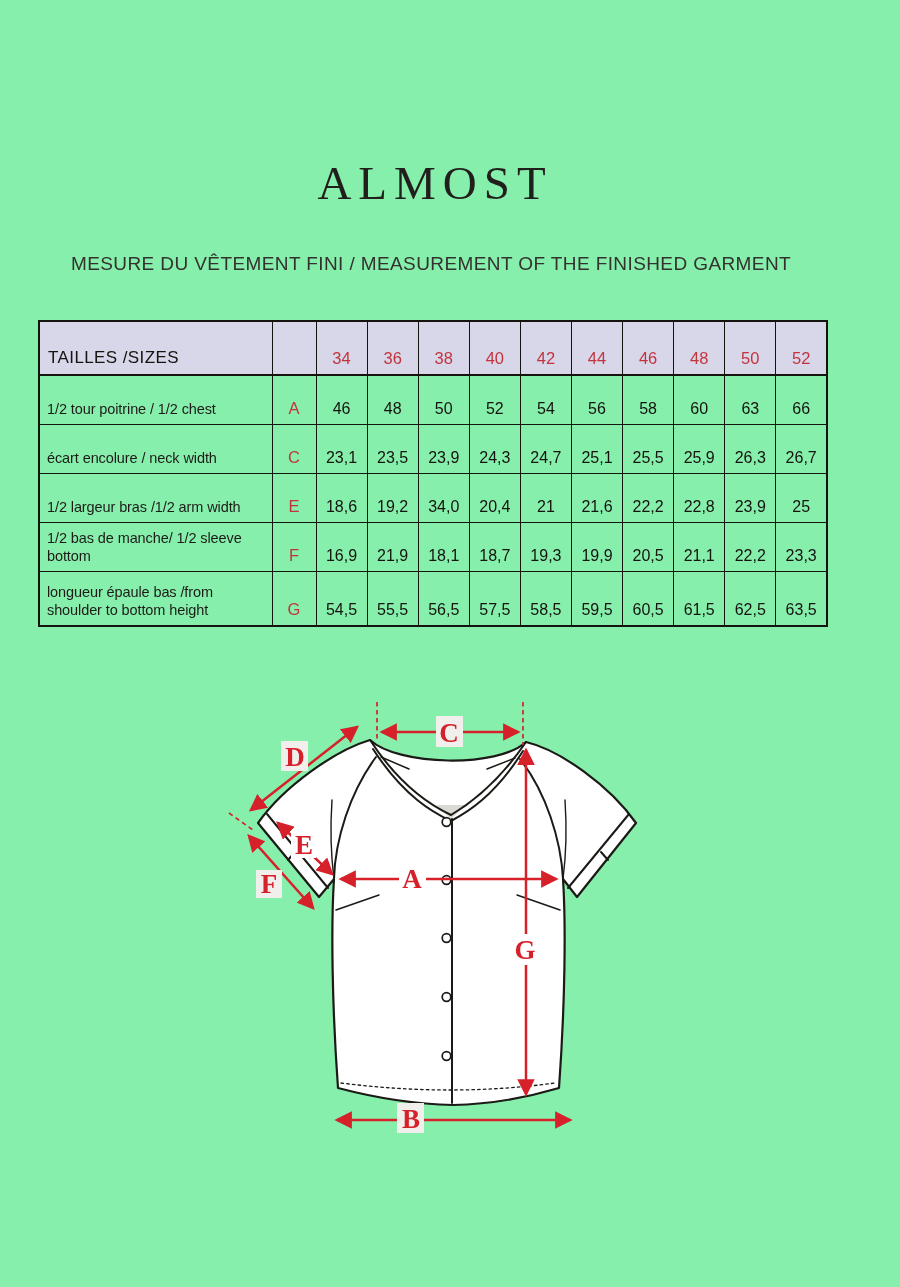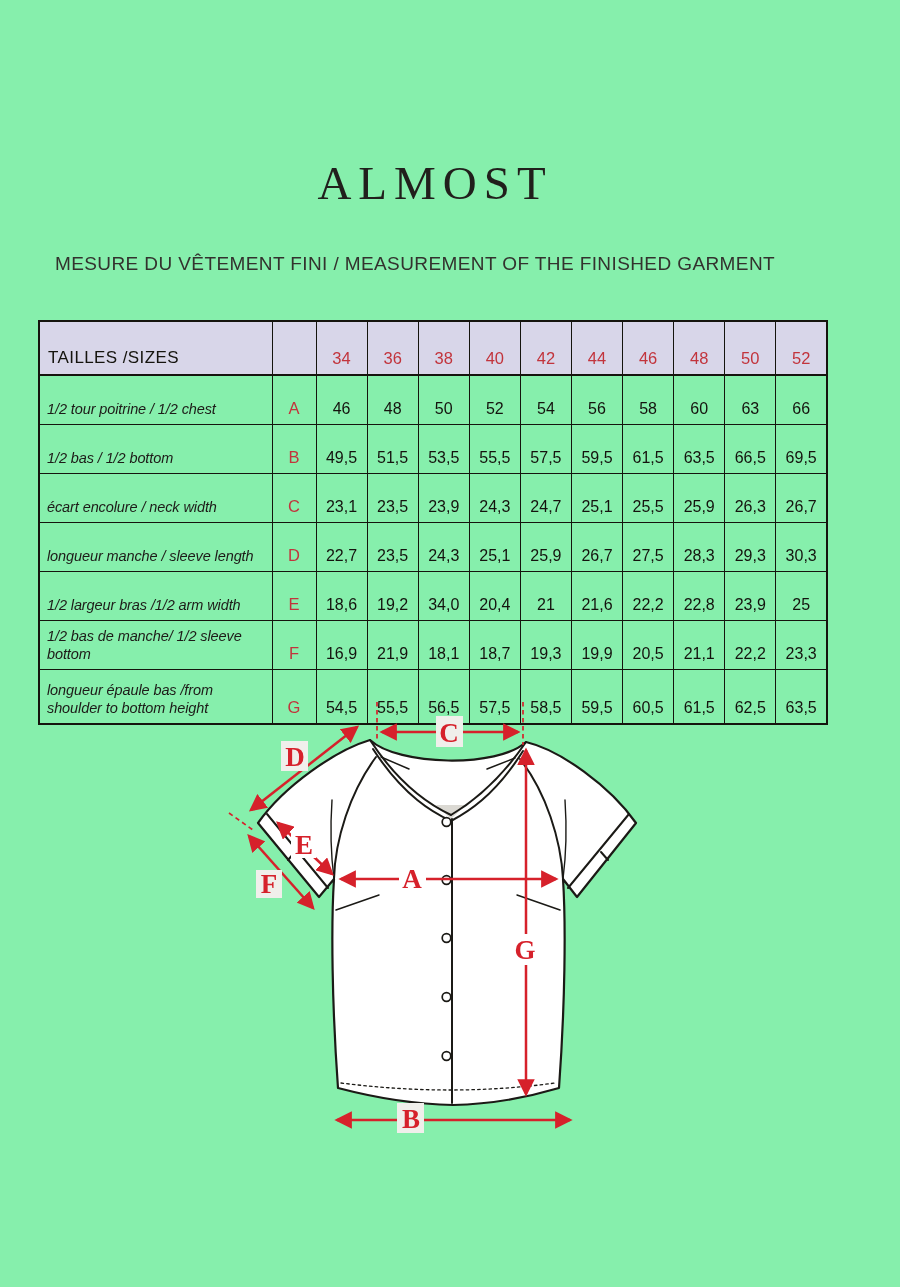--- a/index.html
+++ b/index.html
@@ -18,21 +18,21 @@
     text-align:center;
     font-family:"Liberation Serif", serif;
     font-weight:400;
     font-size:47px;
     letter-spacing:7px;
     color:#211f1c;
     margin:0;
   }
   .subtitle{
     position:absolute;
-    top:253px; left:0; width:830px;
+    top:253px; left:16px; width:830px;
     text-align:center;
     font-size:19px;
     letter-spacing:0.4px;
     color:#33322e;
     margin:0;
     font-weight:400;
   }
   table.size-chart{
     position:absolute;
     left:38px; top:320px;
@@ -61,21 +61,20 @@
     color:#15140e;
   }
   th.size{
     text-align:center;
     font-size:16.5px;
     color:#c2343c;
   }
   td.lbl{
     text-align:left;
     padding:3px 2px 6px 7px;
-    font-style:italic;
     font-size:14.5px;
     letter-spacing:-0.1px;
     height:39px;
     line-height:1.25;
   }
   td.ltr{
     text-align:center;
     font-size:16.5px;
     color:#c2343c;
     padding-bottom:6px;
@@ -135,60 +134,32 @@
           <td class="val">50</td>
           <td class="val">52</td>
           <td class="val">54</td>
           <td class="val">56</td>
           <td class="val">58</td>
           <td class="val">60</td>
           <td class="val">63</td>
           <td class="val">66</td>
         </tr>
         <tr>
-          <td class="lbl">1/2 bas / 1/2 bottom</td>
-          <td class="ltr">B</td>
-          <td class="val">49,5</td>
-          <td class="val">51,5</td>
-          <td class="val">53,5</td>
-          <td class="val">55,5</td>
-          <td class="val">57,5</td>
-          <td class="val">59,5</td>
-          <td class="val">61,5</td>
-          <td class="val">63,5</td>
-          <td class="val">66,5</td>
-          <td class="val">69,5</td>
-        </tr>
-        <tr>
           <td class="lbl">écart encolure  / neck width</td>
           <td class="ltr">C</td>
           <td class="val">23,1</td>
           <td class="val">23,5</td>
           <td class="val">23,9</td>
           <td class="val">24,3</td>
           <td class="val">24,7</td>
           <td class="val">25,1</td>
           <td class="val">25,5</td>
           <td class="val">25,9</td>
           <td class="val">26,3</td>
           <td class="val">26,7</td>
-        </tr>
-        <tr>
-          <td class="lbl">longueur manche  / sleeve length</td>
-          <td class="ltr">D</td>
-          <td class="val">22,7</td>
-          <td class="val">23,5</td>
-          <td class="val">24,3</td>
-          <td class="val">25,1</td>
-          <td class="val">25,9</td>
-          <td class="val">26,7</td>
-          <td class="val">27,5</td>
-          <td class="val">28,3</td>
-          <td class="val">29,3</td>
-          <td class="val">30,3</td>
         </tr>
         <tr>
           <td class="lbl">1/2 largeur bras /1/2  arm width</td>
           <td class="ltr">E</td>
           <td class="val">18,6</td>
           <td class="val">19,2</td>
           <td class="val">34,0</td>
           <td class="val">20,4</td>
           <td class="val">21</td>
           <td class="val">21,6</td>

